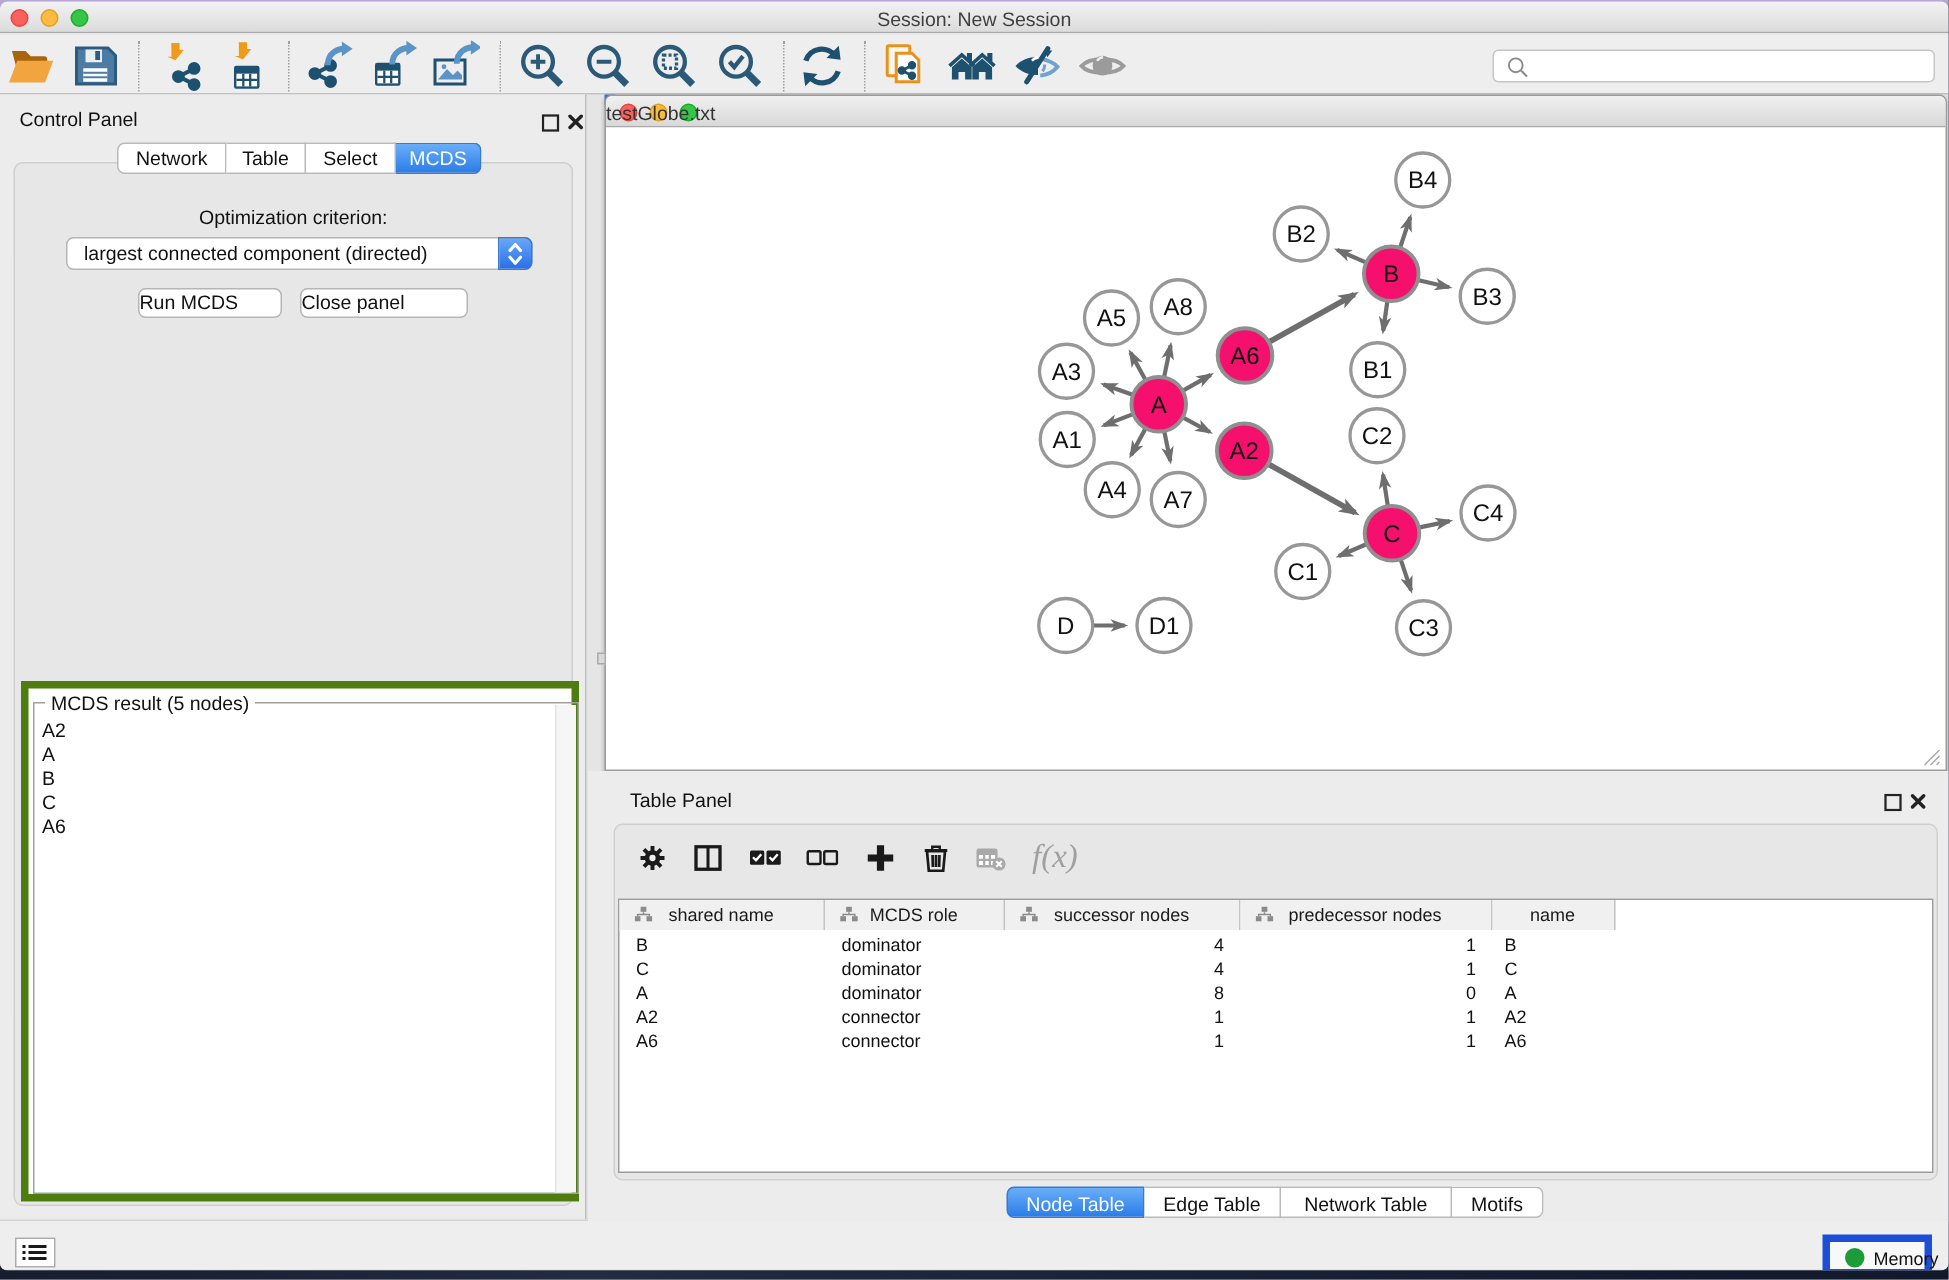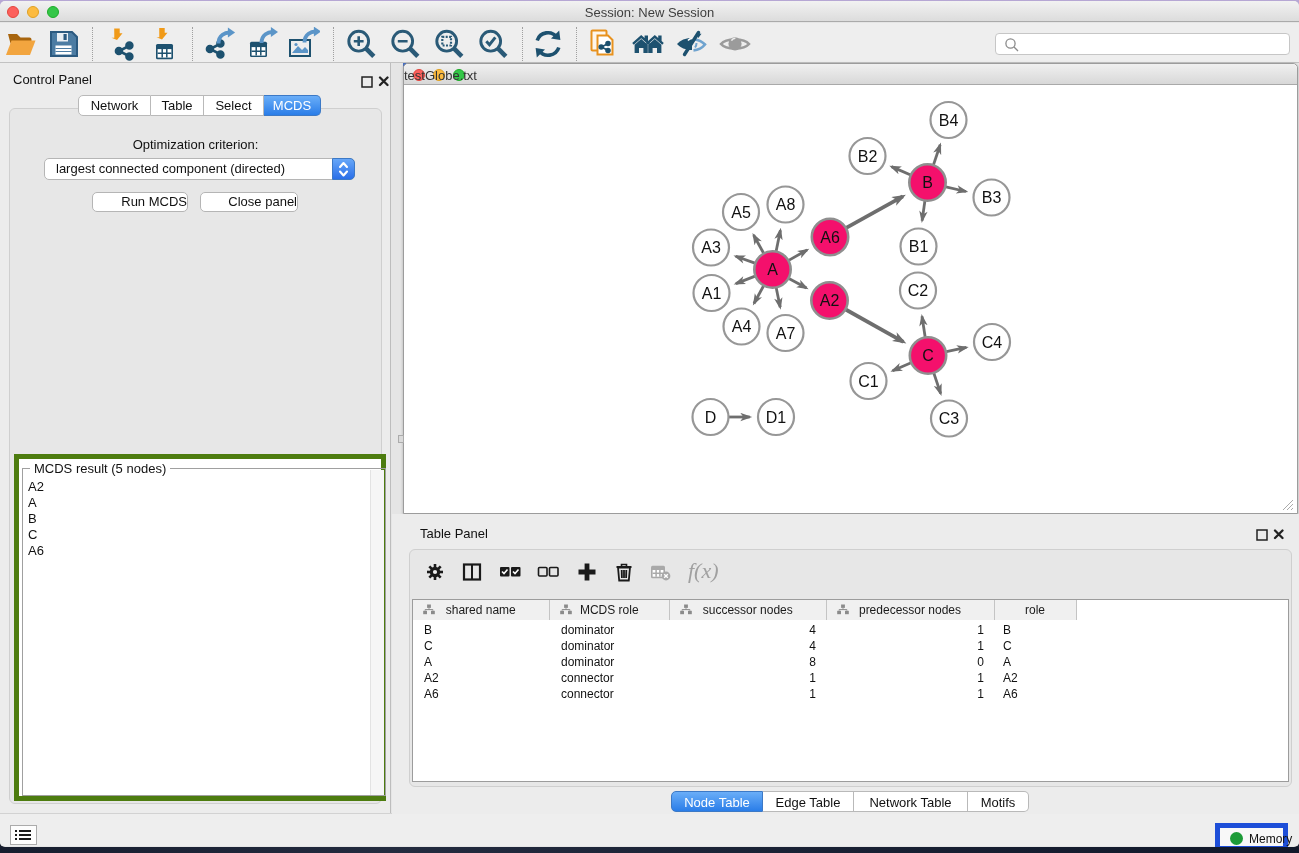--- a/index.html
+++ b/index.html
@@ -17,21 +17,21 @@
 #cp-title{left:13px;top:9px;font-size:13px;color:#111}
 #cp-box{left:9px;top:45px;width:373px;height:696px;background:#e7e7e7;border:1px solid #cfcfcf;border-radius:6px}
 .tabrow{font-size:13px;color:#111}
 .tab{position:absolute;top:0;height:21px;background:#fff;border:1px solid #b9b9b9;border-left:none;text-align:center;line-height:20px}
 .tab.first{border-left:1px solid #b9b9b9;border-radius:5px 0 0 5px}
 .tab.last{border-radius:0 5px 5px 0}
 .tab.sel{background:linear-gradient(#6aaef8,#2a7de8);color:#fff;border-color:#3c79c6}
 #opt-label{left:0;top:74px;width:391px;text-align:center;font-size:13px;color:#111}
 #dropdown{left:44px;top:95px;width:311px;height:22px;background:#fff;border:1px solid #b5b5b5;border-radius:5px;font-size:13px;color:#111;line-height:20px}
 #dd-step{right:-1px;top:-1px;width:23px;height:22px;background:linear-gradient(#67a7f8,#2a6fe8);border-radius:0 5px 5px 0;border:1px solid #3c79c6}
-.btn{position:absolute;height:20px;background:#fff;border:1px solid #b5b5b5;border-radius:5px;font-size:13px;color:#111;text-align:right;line-height:18px}
+.btn{position:absolute;height:20px;background:#fff;border:1px solid #b5b5b5;border-radius:5px;font-size:13px;color:#111;text-align:left;line-height:18px}
 #cp-white{left:14px;top:391px;width:372px;height:347px;background:#fff;border:5px solid #4d7c0f}
 #grpbox{left:3px;top:9px;width:364px;height:328px;border:1px solid #a0a0a0}
 #grplabel{left:7px;top:-8px;background:#fff;padding:0 4px;font-size:13px;color:#111}
 #mcds-list{left:1px;top:10px;width:348px;font-size:13px;color:#111;line-height:16px;padding-left:4px}
 #scrolltrack{right:1px;top:1px;width:14px;height:325px;background:#f6f6f6;border-left:1px solid #e3e3e3}
 
 #statusbar{left:0;top:812px;width:1299px;height:33px;background:#eeeeee;border-top:1px solid #d2d2d2}
 #listbtn{left:10px;top:11px;width:27px;height:20px;background:#fdfdfd;border:1px solid #ababab}
 #membtn{left:1215px;top:9px;width:73px;height:28px;background:#f8f8f8;border:5px solid #1d4ed8;font-size:12px;color:#111}
 
@@ -226,21 +226,21 @@
       <div class="tab last sel" style="left:186px;width:57px">MCDS</div>
     </div>
     <div class="abs" id="opt-label">Optimization criterion:</div>
     <div class="abs" id="dropdown"><span style="padding-left:11px">largest connected component (directed)</span>
       <div class="abs" id="dd-step"><svg width="21" height="20" viewBox="0 0 21 20">
             <path d="M7 8 L10.5 4 L14 8" fill="none" stroke="#fff" stroke-width="2.1" stroke-linecap="round" stroke-linejoin="round"></path>
             <path d="M7 12.5 L10.5 16.5 L14 12.5" fill="none" stroke="#fff" stroke-width="2.1" stroke-linecap="round" stroke-linejoin="round"></path>
           </svg></div>
     </div>
     <div class="btn" style="left:92px;top:129px;width:96px">Run MCDS</div>
-    <div class="btn" style="left:200px;top:129px;width:98px">Close panel</div>
+    <div class="btn" style="left:200px;top:129px;width:112px">Close panel</div>
     <div class="abs" id="cp-white">
       <div class="abs" id="grpbox">
         <div class="abs" id="grplabel">MCDS result (5 nodes)</div>
         <div class="abs" id="mcds-list">A2<br>A<br>B<br>C<br>A6</div>
         <div class="abs" id="scrolltrack"></div>
       </div>
     </div>
   </div>
   <div class="abs" id="statusbar">
     <div class="abs" id="listbtn"><svg width="25" height="18" viewBox="0 0 25 18">
@@ -437,21 +437,21 @@
             <path d="M6,4.2 v1.4 M2.1,6.6 v-1 h7.8 v1" fill="none" stroke="#8b8b8b" stroke-width="1"></path>
           </svg>successor nodes</div>
         <div class="th" style="left:413.5px;width:168.0px"><svg width="12" height="11" viewBox="0 0 12 11" style="position:absolute;left:10px;top:4px">
             <g fill="#8b8b8b">
               <rect x="4.1" y="0.5" width="3.8" height="3.4"></rect>
               <rect x="0.2" y="6.8" width="3.8" height="3.4"></rect>
               <rect x="8.0" y="6.8" width="3.8" height="3.4"></rect>
             </g>
             <path d="M6,4.2 v1.4 M2.1,6.6 v-1 h7.8 v1" fill="none" stroke="#8b8b8b" stroke-width="1"></path>
           </svg>predecessor nodes</div>
-        <div class="th" style="left:581.5px;width:82.0px">role</div>
+        <div class="th" style="left:581.5px;width:82.0px">name</div>
       <div class="td" style="left:11px;top:22px">B</div>
         <div class="td" style="left:148px;top:22px">dominator</div>
         <div class="td" style="left:257px;width:146px;top:22px;text-align:right">4</div>
         <div class="td" style="left:413px;width:158px;top:22px;text-align:right">1</div>
         <div class="td" style="left:590px;top:22px">B</div>
         <div class="td" style="left:11px;top:38px">C</div>
         <div class="td" style="left:148px;top:38px">dominator</div>
         <div class="td" style="left:257px;width:146px;top:38px;text-align:right">4</div>
         <div class="td" style="left:413px;width:158px;top:38px;text-align:right">1</div>
         <div class="td" style="left:590px;top:38px">C</div>

